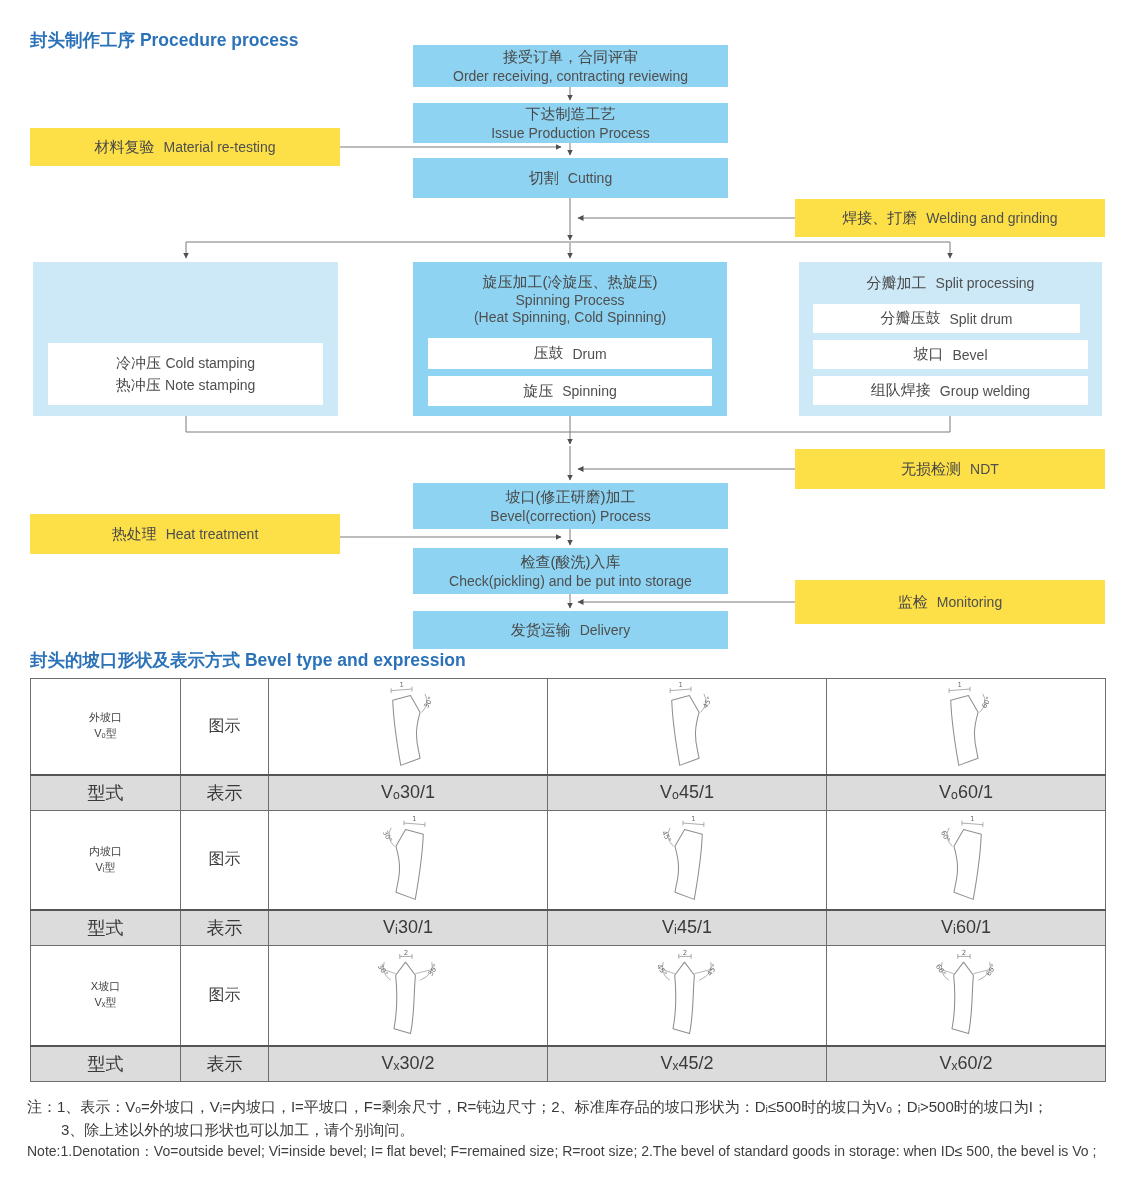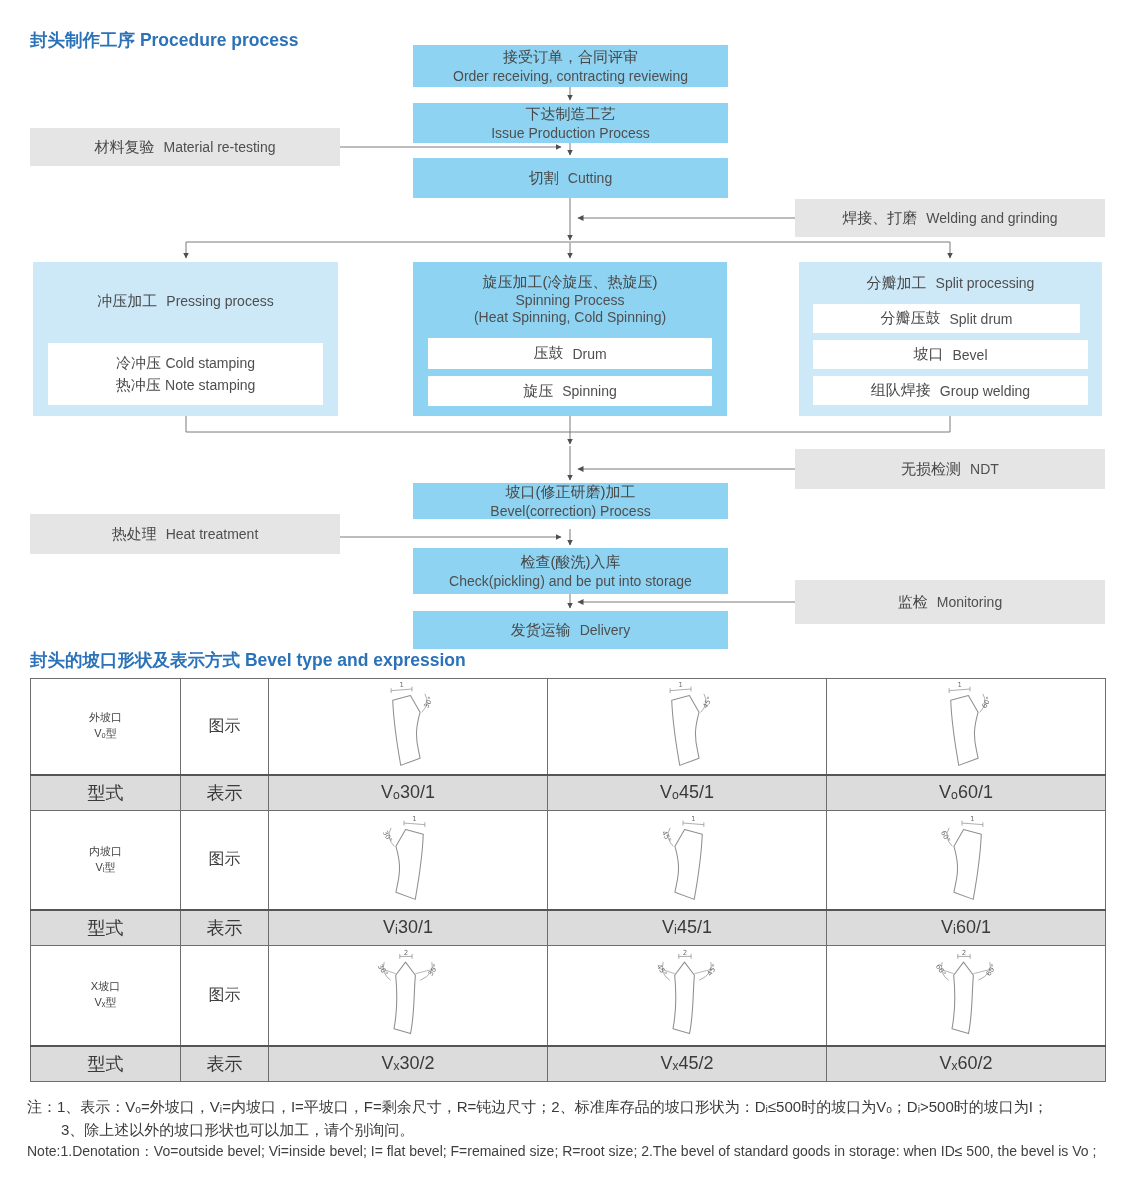--- a/index.html
+++ b/index.html
@@ -5,21 +5,21 @@
   html,body{margin:0;padding:0;background:#fff;}
   .page{position:relative;width:1135px;height:1200px;background:#fff;overflow:hidden;
         font-family:"Liberation Sans","DejaVu Sans",sans-serif;color:#474747;}
   .sec-title{position:absolute;font-size:17.5px;font-weight:bold;color:#2b72b8;white-space:nowrap;}
   .sec-title .te{font-weight:bold;}
   #connectors{position:absolute;left:0;top:0;width:1135px;height:660px;z-index:0;}
   .fc-box{position:absolute;display:flex;flex-direction:column;align-items:center;justify-content:center;
           text-align:center;z-index:1;line-height:1.3;}
   .row{flex-direction:row;gap:9px;}
   .sky{background:#8ed3f2;}
-  .lightblue{background:#e5e5e5;}
+  .lightblue{background:#fde047;}
   .branch{position:absolute;z-index:1;}
   .branch-light{background:#cde9f8;}
   .bhead{position:absolute;left:0;right:0;display:flex;align-items:center;justify-content:center;gap:9px;text-align:center;}
   .bhead3{position:absolute;left:0;right:0;display:flex;flex-direction:column;align-items:center;justify-content:center;text-align:right;line-height:1.25;}
   .inner-white{position:absolute;background:#fff;display:flex;align-items:center;justify-content:center;gap:9px;text-align:center;}
   .inner-col{flex-direction:column;gap:0;line-height:1.35;}
   .zl{font-size:15px;color:#474747;}
   .el{font-size:14px;color:#4f4f4f;}
   .bevel-table{position:absolute;left:30px;top:678px;width:1075px;border-collapse:collapse;table-layout:fixed;z-index:1;}
   .bevel-table td{border:1px solid #6e6e6e;text-align:center;vertical-align:middle;padding:0;}
@@ -85,24 +85,20 @@
   <div class="fc-box lightblue row" style="left:30px;top:128px;width:310px;height:38px">
     <span class="zl">材料复验</span>
     <span class="el">Material re-testing</span>
   </div>
   <div class="fc-box lightblue row" style="left:795px;top:199px;width:310px;height:38px">
     <span class="zl">焊接、打磨</span>
     <span class="el">Welding and grinding</span>
   </div>
 
   <div class="branch branch-light" style="left:33px;top:262px;width:305px;height:154px">
-    <div class="bhead" style="top:0;height:78px">
-      <span class="zl">冲压加工</span>
-      <span class="el">Pressing process</span>
-    </div>
     <div class="inner-white inner-col" style="left:15px;right:15px;top:81px;height:62px">
       <div>
         <span class="zl">冷冲压</span>
         <span class="el">Cold stamping</span>
       </div>
       <div>
         <span class="zl">热冲压</span>
         <span class="el">Note stamping</span>
       </div>
     </div>
@@ -140,21 +136,21 @@
     <div class="inner-white" style="left:14px;right:14px;top:114px;height:29px">
       <span class="zl">组队焊接</span>
       <span class="el">Group welding</span>
     </div>
   </div>
 
   <div class="fc-box lightblue row" style="left:795px;top:449px;width:310px;height:40px">
     <span class="zl">无损检测</span>
     <span class="el">NDT</span>
   </div>
-  <div class="fc-box sky" style="left:413px;top:483px;width:315px;height:36px">
+  <div class="fc-box sky" style="left:413px;top:483px;width:315px;height:46px">
     <div class="zl">坡口(修正研磨)加工</div>
     <div class="el">Bevel(correction) Process</div>
   </div>
   <div class="fc-box lightblue row" style="left:30px;top:514px;width:310px;height:40px">
     <span class="zl">热处理</span>
     <span class="el">Heat treatment</span>
   </div>
   <div class="fc-box sky" style="left:413px;top:548px;width:315px;height:46px">
     <div class="zl">检查(酸洗)入库</div>
     <div class="el">Check(pickling) and be put into storage</div>

